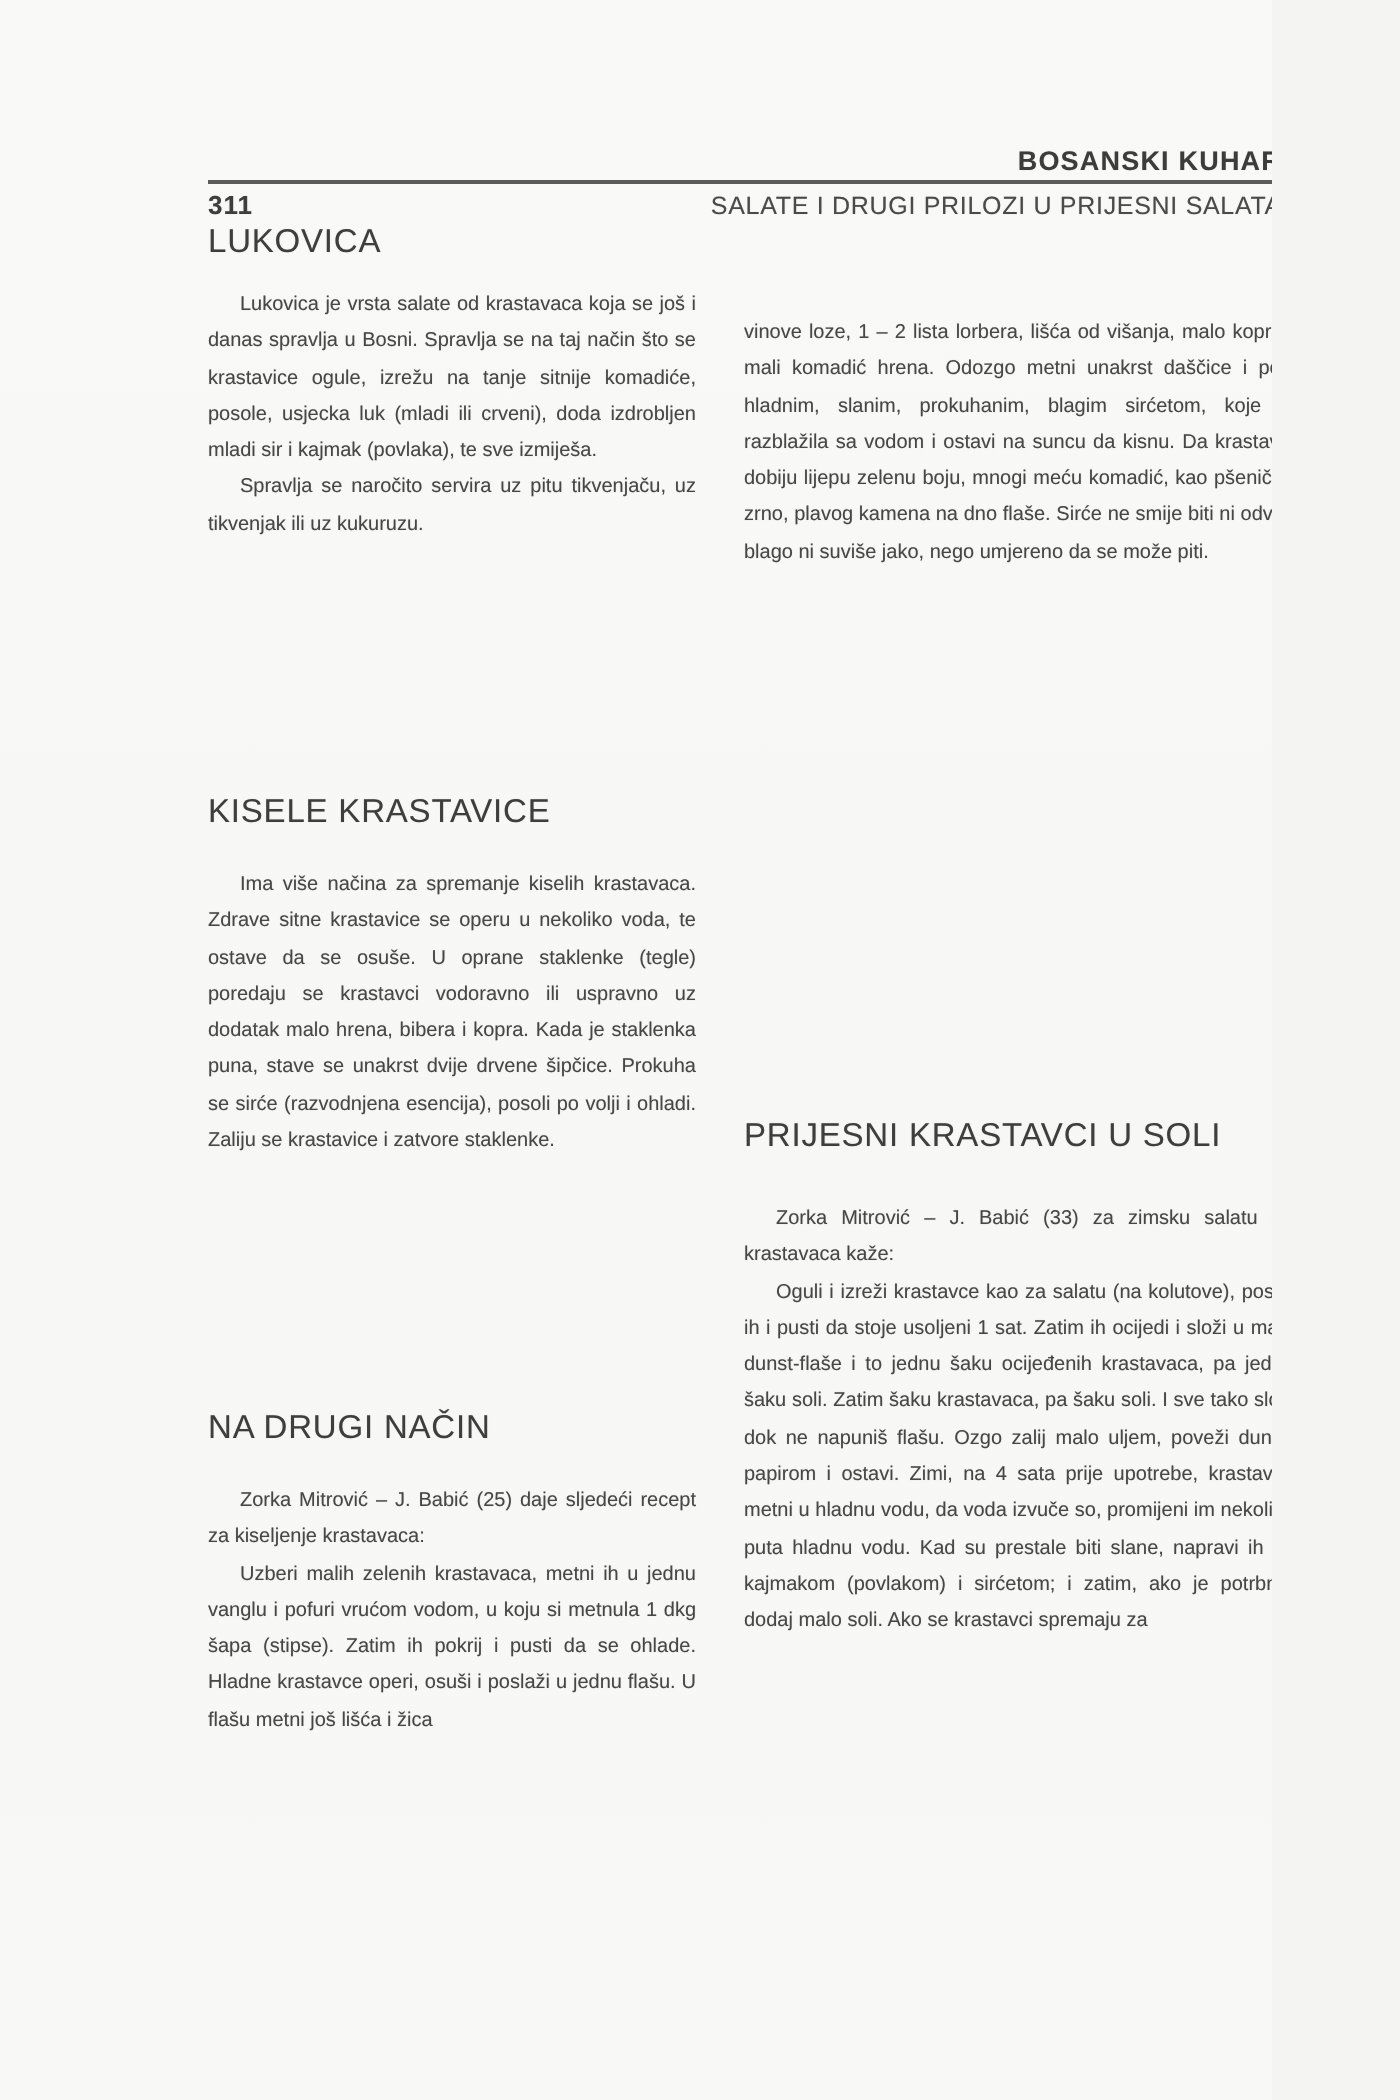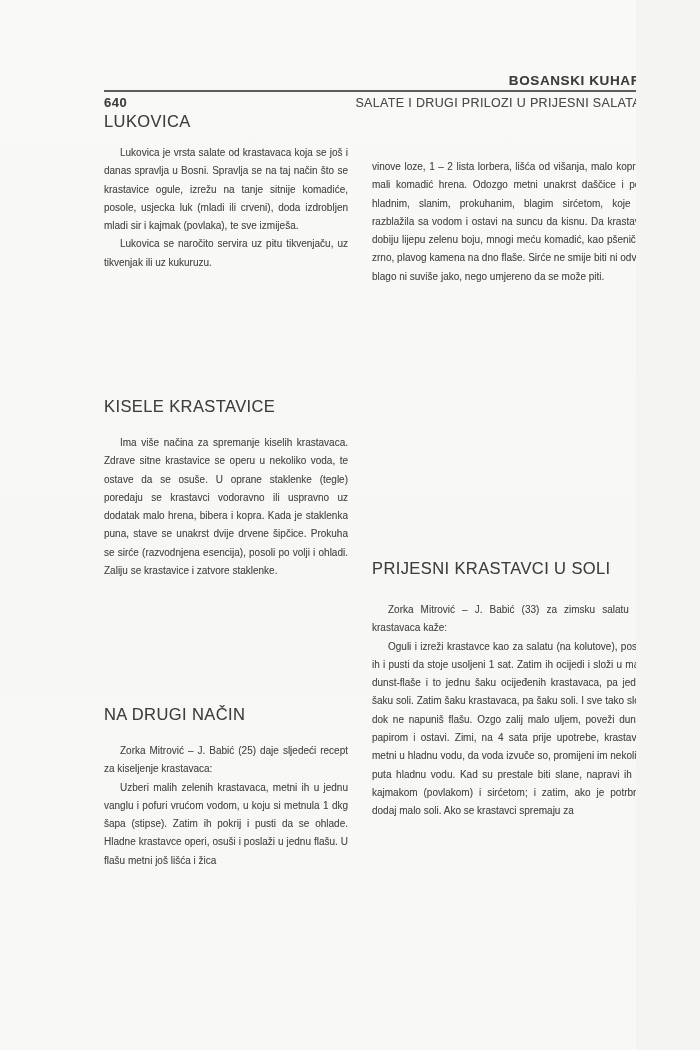--- a/index.html
+++ b/index.html
@@ -64,31 +64,31 @@
 </style>
 </head>
 <body>
 
 <div class="page">
 
   <header class="page-header">
     <div class="book-title">BOSANSKI KUHAR</div>
     <div class="header-rule"></div>
     <div class="header-row">
-      <span class="page-number">640</span>
+      <span class="page-number">311</span>
       <span class="chapter-title">SALATE I DRUGI PRILOZI U PRIJESNI SALATA</span>
     </div>
   </header>
 
   <div class="col col-left">
 
     <section class="sec sec-l1">
       <h2>LUKOVICA</h2>
       <p class="indent">Lukovica je vrsta salate od krastavaca koja se još i danas spravlja u Bosni. Spravlja se na taj način što se krastavice ogule, izrežu na tanje sitnije komadiće, posole, usjecka luk (mladi ili crveni), doda izdrobljen mladi sir i kajmak (povlaka), te sve izmiješa.</p>
-      <p class="indent">Lukovica se naročito servira uz pitu tikvenjaču, uz tikvenjak ili uz kukuruzu.</p>
+      <p class="indent">Spravlja se naročito servira uz pitu tikvenjaču, uz tikvenjak ili uz kukuruzu.</p>
     </section>
 
     <section class="sec sec-l2">
       <h2>KISELE KRASTAVICE</h2>
       <p class="indent">Ima više načina za spremanje kiselih krastavaca. Zdrave sitne krastavice se operu u nekoliko voda, te ostave da se osuše. U oprane staklenke (tegle) poredaju se krastavci vodoravno ili uspravno uz dodatak malo hrena, bibera i kopra. Kada je staklenka puna, stave se unakrst dvije drvene šipčice. Prokuha se sirće (razvodnjena esencija), posoli po volji i ohladi. Zaliju se krastavice i zatvore staklenke.</p>
     </section>
 
     <section class="sec sec-l3">
       <h2>
           <span class="h-line">NA DRUGI NAČIN</span>

